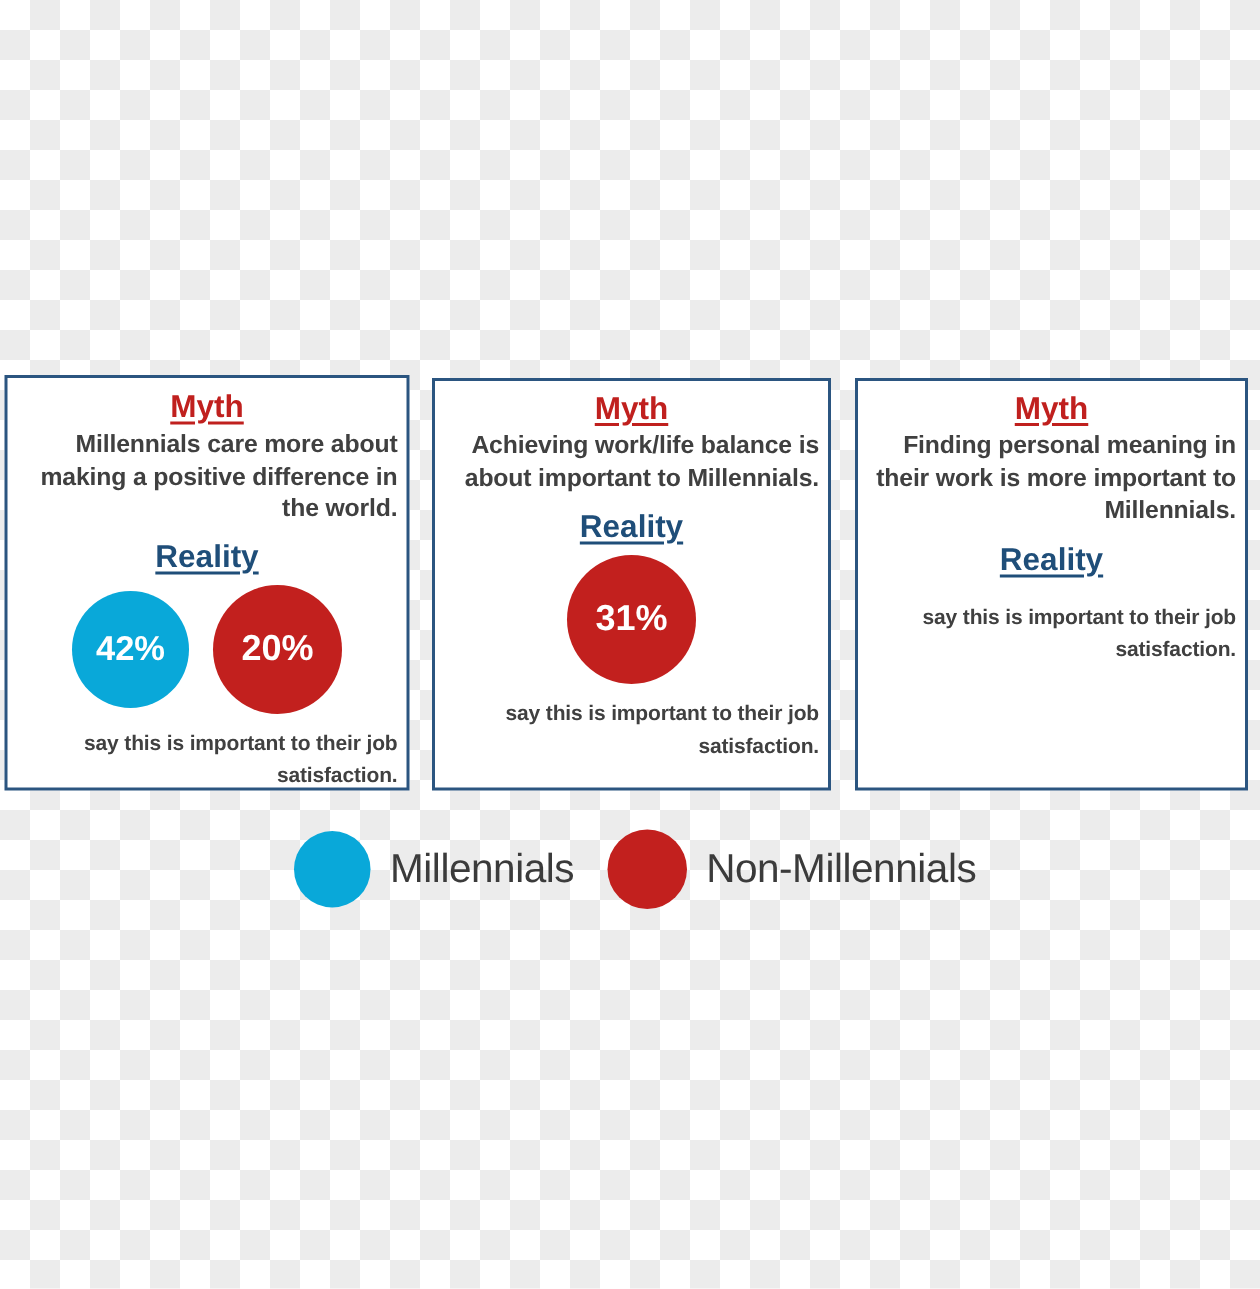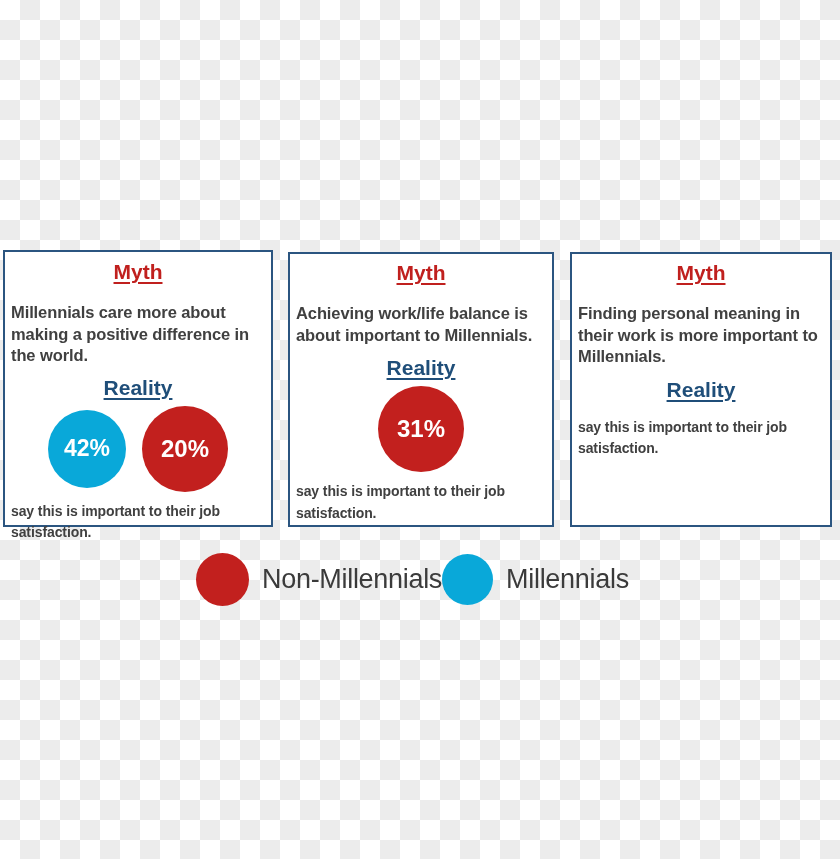--- a/index.html
+++ b/index.html
@@ -40,21 +40,21 @@
   #card-0 { left: 3px;   top: 250px; width: 270px; height: 277px; }
   #card-1 { left: 288px; top: 252px; width: 266px; height: 275px; }
   #card-2 { left: 570px; top: 252px; width: 262px; height: 275px; }
 
   .card-inner {
     position: absolute;
     left: 0; right: 0; top: 0; bottom: 0;
     display: flex;
     flex-direction: column;
     align-items: center;
-    text-align: left;
+    text-align: right;
   }
 
   .myth-heading {
     color: #C0201E;
     font-weight: bold;
     font-size: 21px;
     line-height: 1;
     text-decoration: underline;
     text-underline-offset: 3px;
     margin: 0;
@@ -62,21 +62,21 @@
   }
   #card-0 .myth-heading { margin-top: 9px; }
   #card-1 .myth-heading { margin-top: 8px; }
   #card-2 .myth-heading { margin-top: 8px; }
 
   .myth-body {
     color: #404040;
     font-weight: bold;
     font-size: 16.5px;
     line-height: 21.5px;
-    margin: 20px 0 0 0;
+    margin: 4px 0 0 0;
     padding: 0 6px;
     letter-spacing: -0.1px;
   }
 
   .reality-heading {
     color: #1F4E79;
     font-weight: bold;
     font-size: 21px;
     line-height: 1;
     text-decoration: underline;
@@ -204,23 +204,23 @@
       <div class="myth-heading">Myth</div>
       <div class="myth-body">Finding personal meaning in their work is more important to Millennials.</div>
       <div class="reality-heading">Reality</div>
       <div class="circle-row">
       </div>
       <div class="card-footer">say this is important to their job satisfaction.</div>
     </div>
   </div>
 
   <div id="legend">
+    <div class="legend-item" id="legend-item-0">
+      <span class="legend-swatch millennial"></span>
+      <span class="legend-label">Millennials</span>
+    </div>
     <div class="legend-item" id="legend-item-1">
       <span class="legend-swatch nonmillennial"></span>
       <span class="legend-label">Non-Millennials</span>
     </div>
-    <div class="legend-item" id="legend-item-0">
-      <span class="legend-swatch millennial"></span>
-      <span class="legend-label">Millennials</span>
-    </div>
   </div>
 
 </div>
 
 </body></html>

